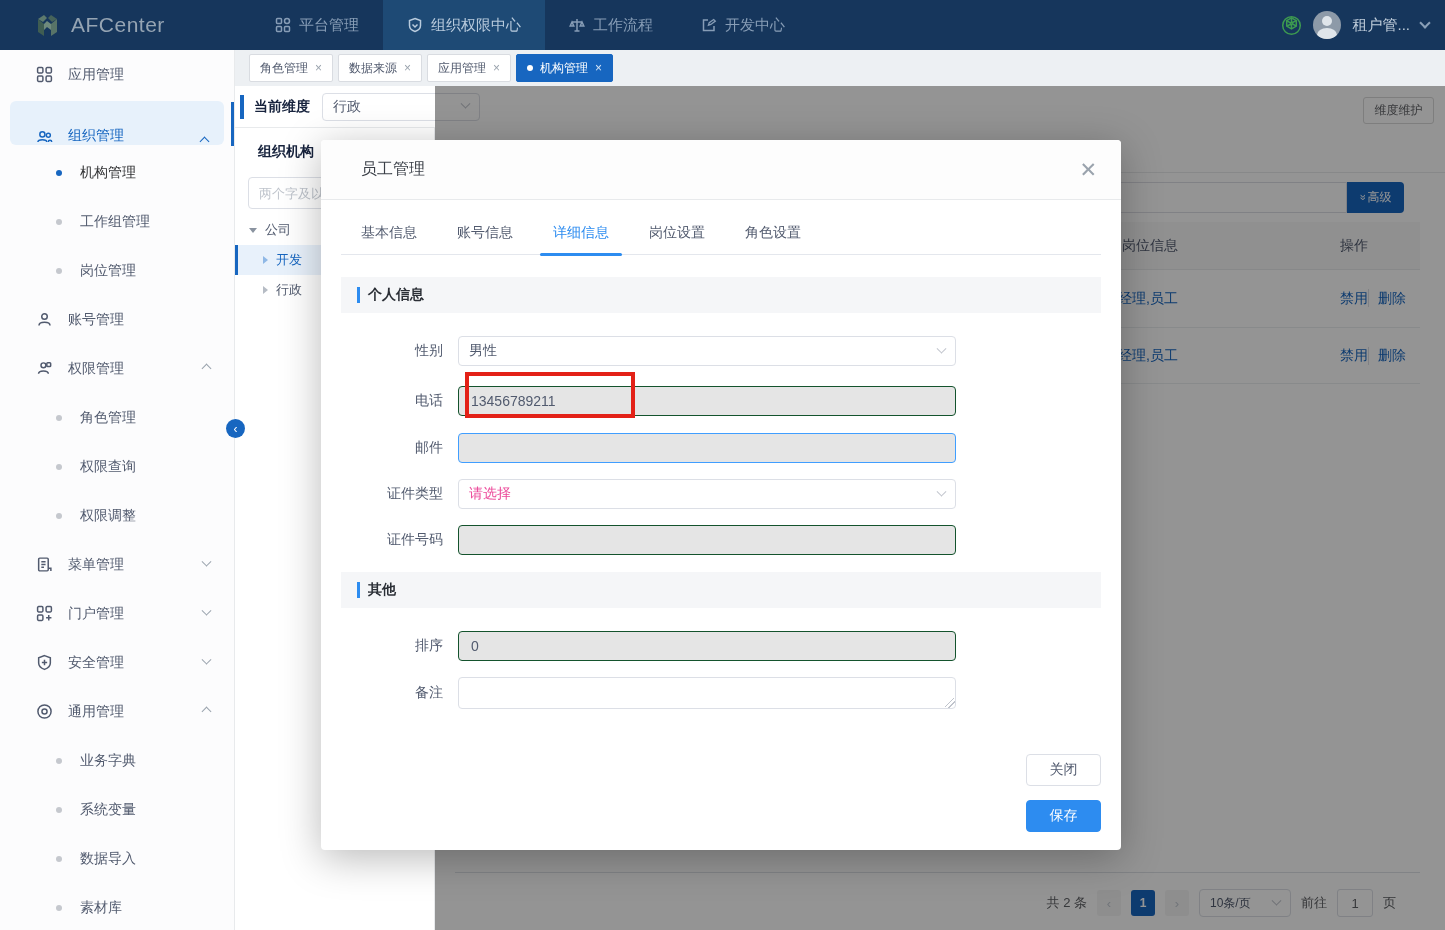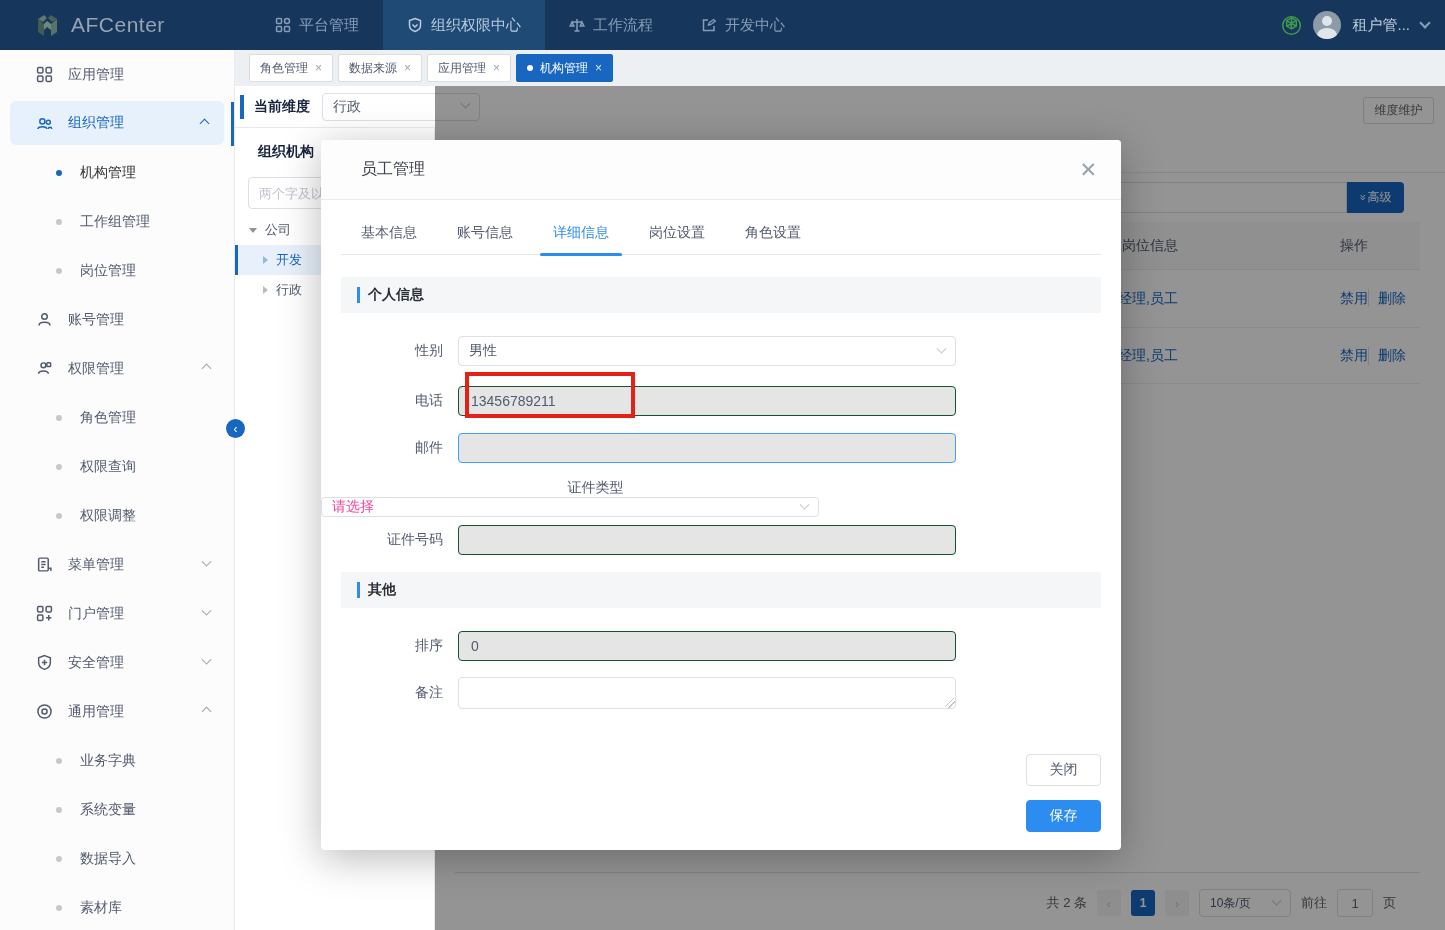--- a/index.html
+++ b/index.html
@@ -24,21 +24,21 @@
 .chv{display:inline-block;width:8px;height:8px;border-right:2px solid #8aa0b8;border-bottom:2px solid #8aa0b8;transform:rotate(45deg);margin-top:-4px;}
 
 
 .sidebar{position:absolute;left:0;top:50px;width:235px;bottom:0;background:#fcfcfd;border-right:1px solid #e8eaec;z-index:3;}
 .side-item{height:49px;display:flex;align-items:center;font-size:14px;color:#515a6e;cursor:pointer;padding-left:36px;}
 .side-item .s-label{margin-left:15px;}
 .side-item svg{flex-shrink:0;}
 .side-item .s-chv{margin-left:auto;margin-right:24px;width:7px;height:7px;border-right:1.6px solid #9aa3ad;border-bottom:1.6px solid #9aa3ad;}
 .s-chv.down{transform:rotate(45deg) translate(-2px,-2px);}
 .s-chv.up{transform:rotate(-135deg);}
-.side-item.group-active{background:#e7f1fb;border-radius:6px;margin:2px 10px 3px;height:44px;padding-left:26px;color:#1766c0;}
+.side-item.group-active{background:#e7f1fb;border-radius:6px;margin:2px 10px 3px;height:44px;padding-left:26px;color:#1766c0;align-items:flex-end;}
 .side-item.group-active .s-chv{border-color:#1766c0;margin-right:16px;}
 .side-sub{padding-left:56px;}
 .side-sub .dot{width:6px;height:6px;border-radius:50%;background:#c5c8ce;}
 .side-sub.selected{color:#303133;}
 .side-sub.selected .dot{background:#1766c0;}
 .side-sub .s-label{margin-left:18px;}
 .group-indicator{position:absolute;right:0;top:52px;width:3px;height:44px;background:#1766c0;}
 
 
 .tabbar{position:absolute;left:235px;top:50px;right:0;height:36px;background:#edf0f3;
@@ -436,21 +436,21 @@
     <span class="f-label">电话</span>
     <input class="f-input" value="13456789211" style="">
   </div>
   <div class="annotation-box"></div>
 
   <div class="frow" style="top:293px;">
     <span class="f-label">邮件</span>
     <input class="f-input focused" style="">
   </div>
 
-  <div class="frow" style="top:339px;flex-direction:column;">
+  <div class="frow" style="top:339px;">
     <span class="f-label">证件类型</span>
     <div class="select-box f-select">
       <span class="sel-placeholder">请选择</span>
       <span class="sel-chv"></span>
     </div>
   </div>
 
   <div class="frow" style="top:385px;">
     <span class="f-label">证件号码</span>
     <input class="f-input" style="">

